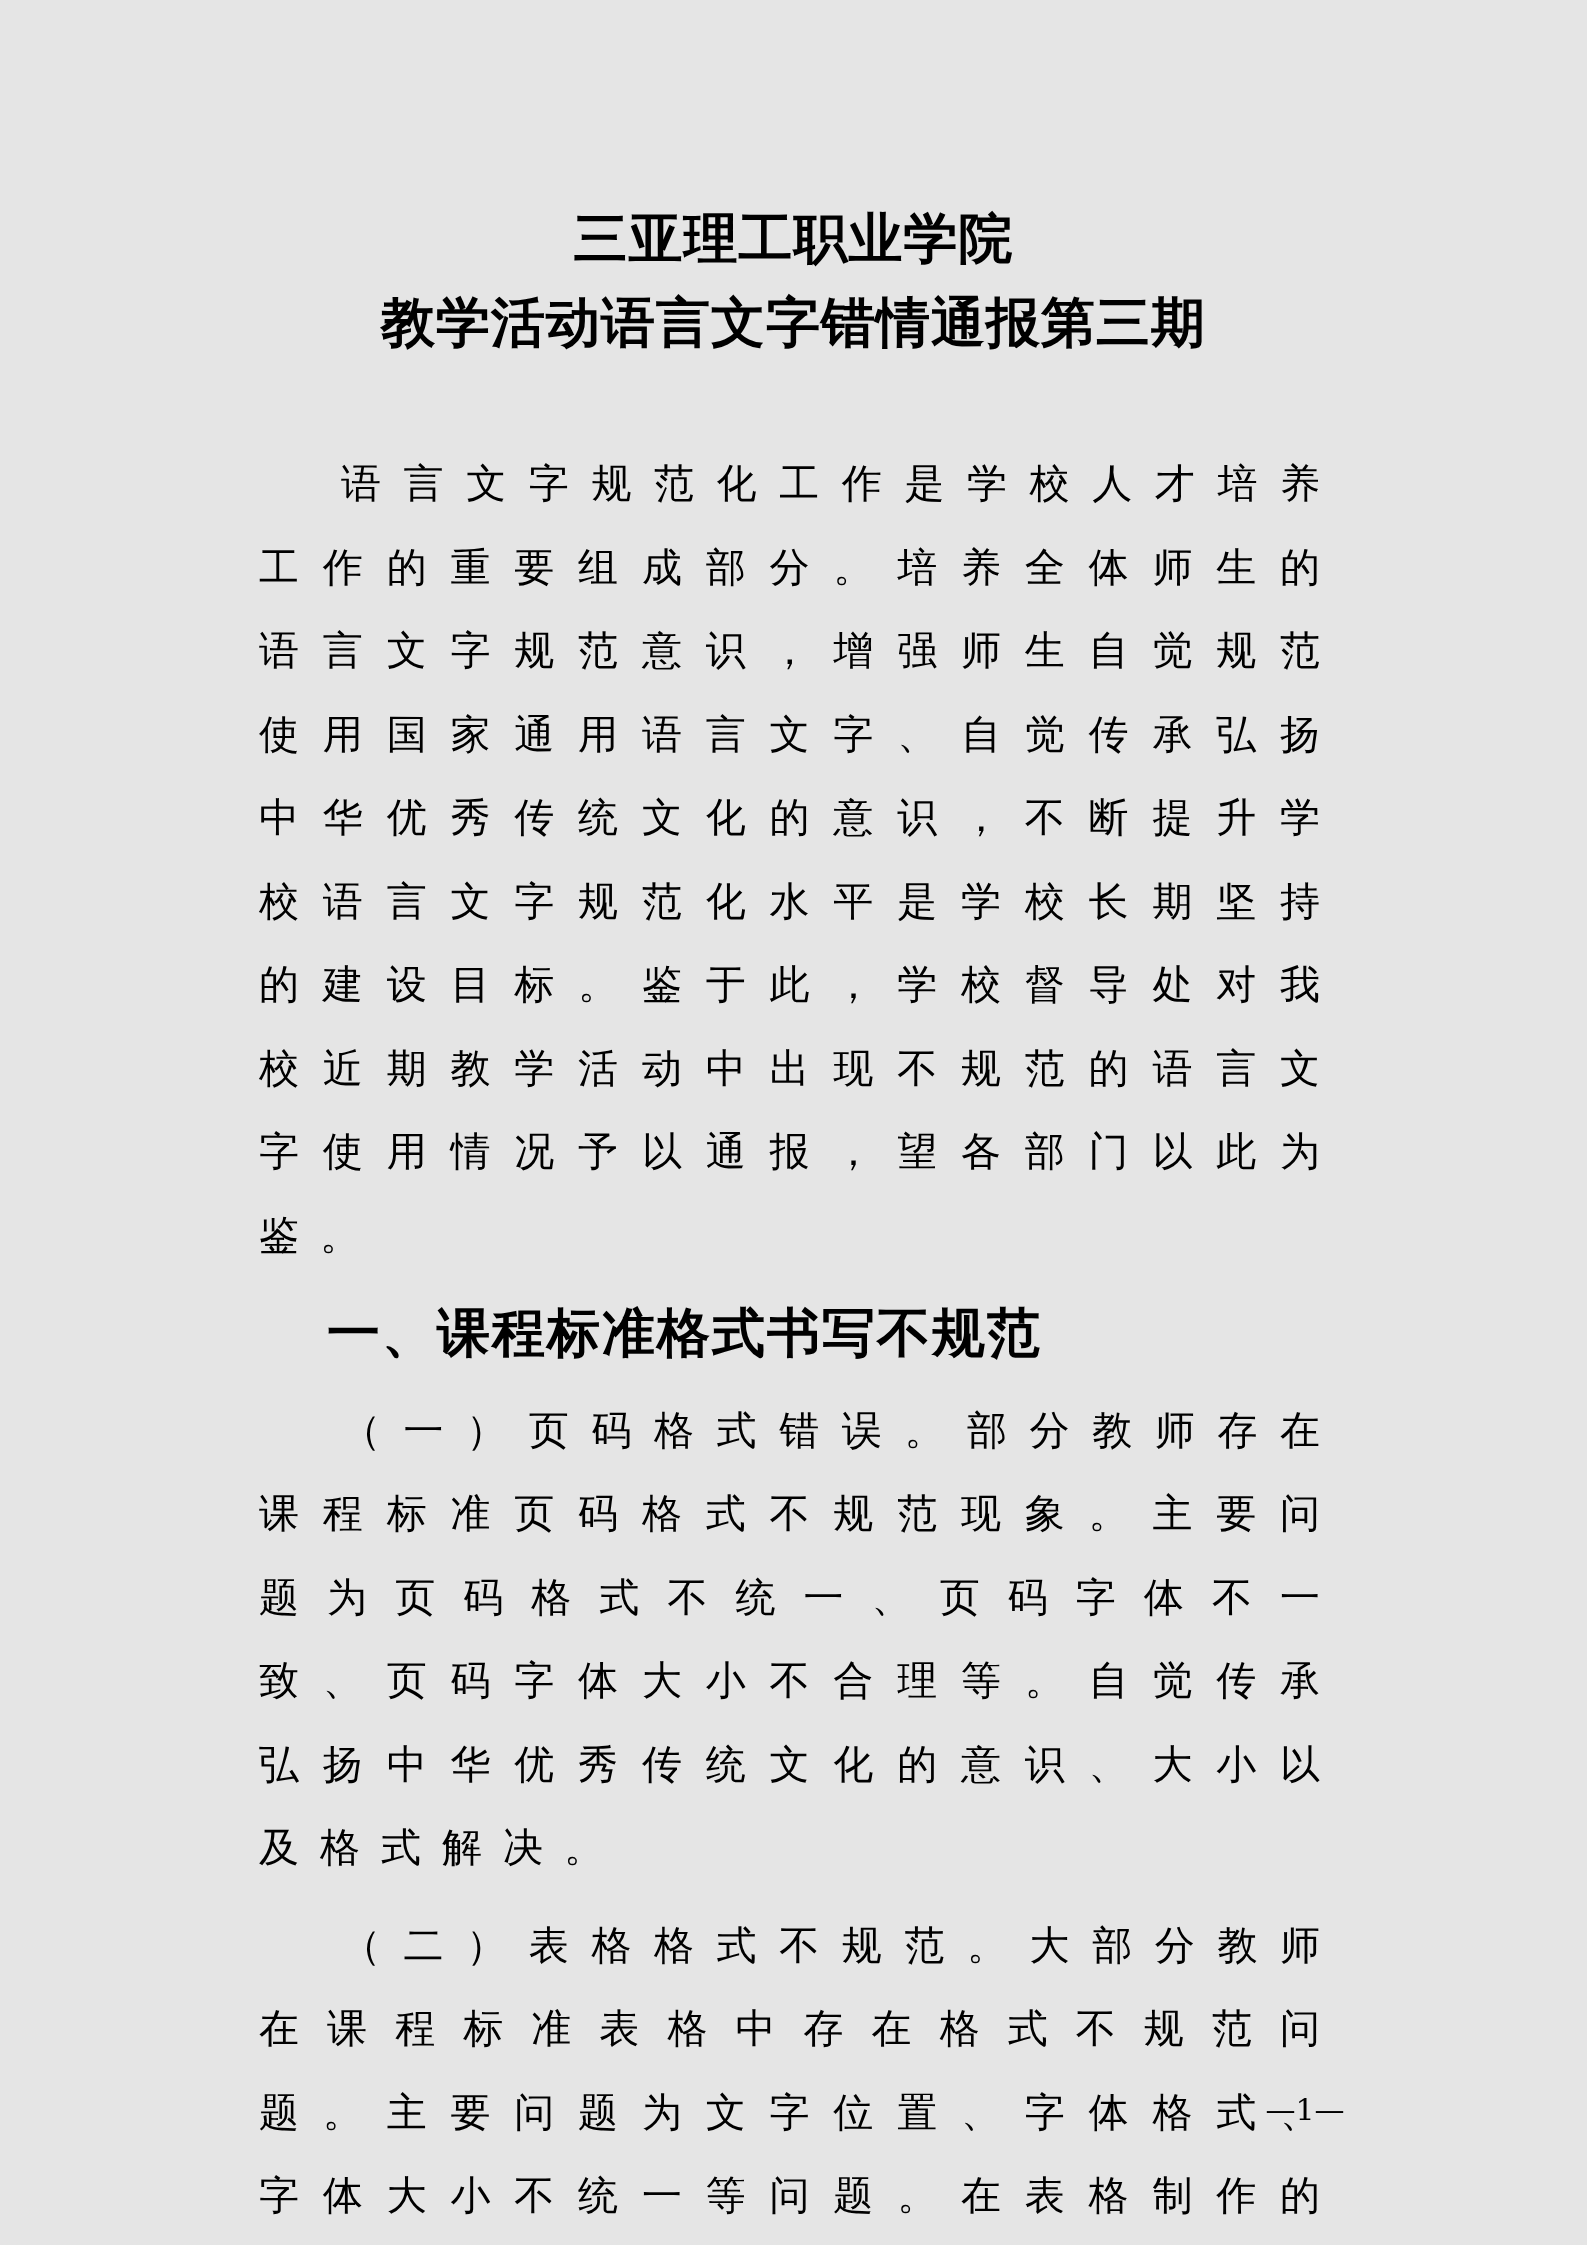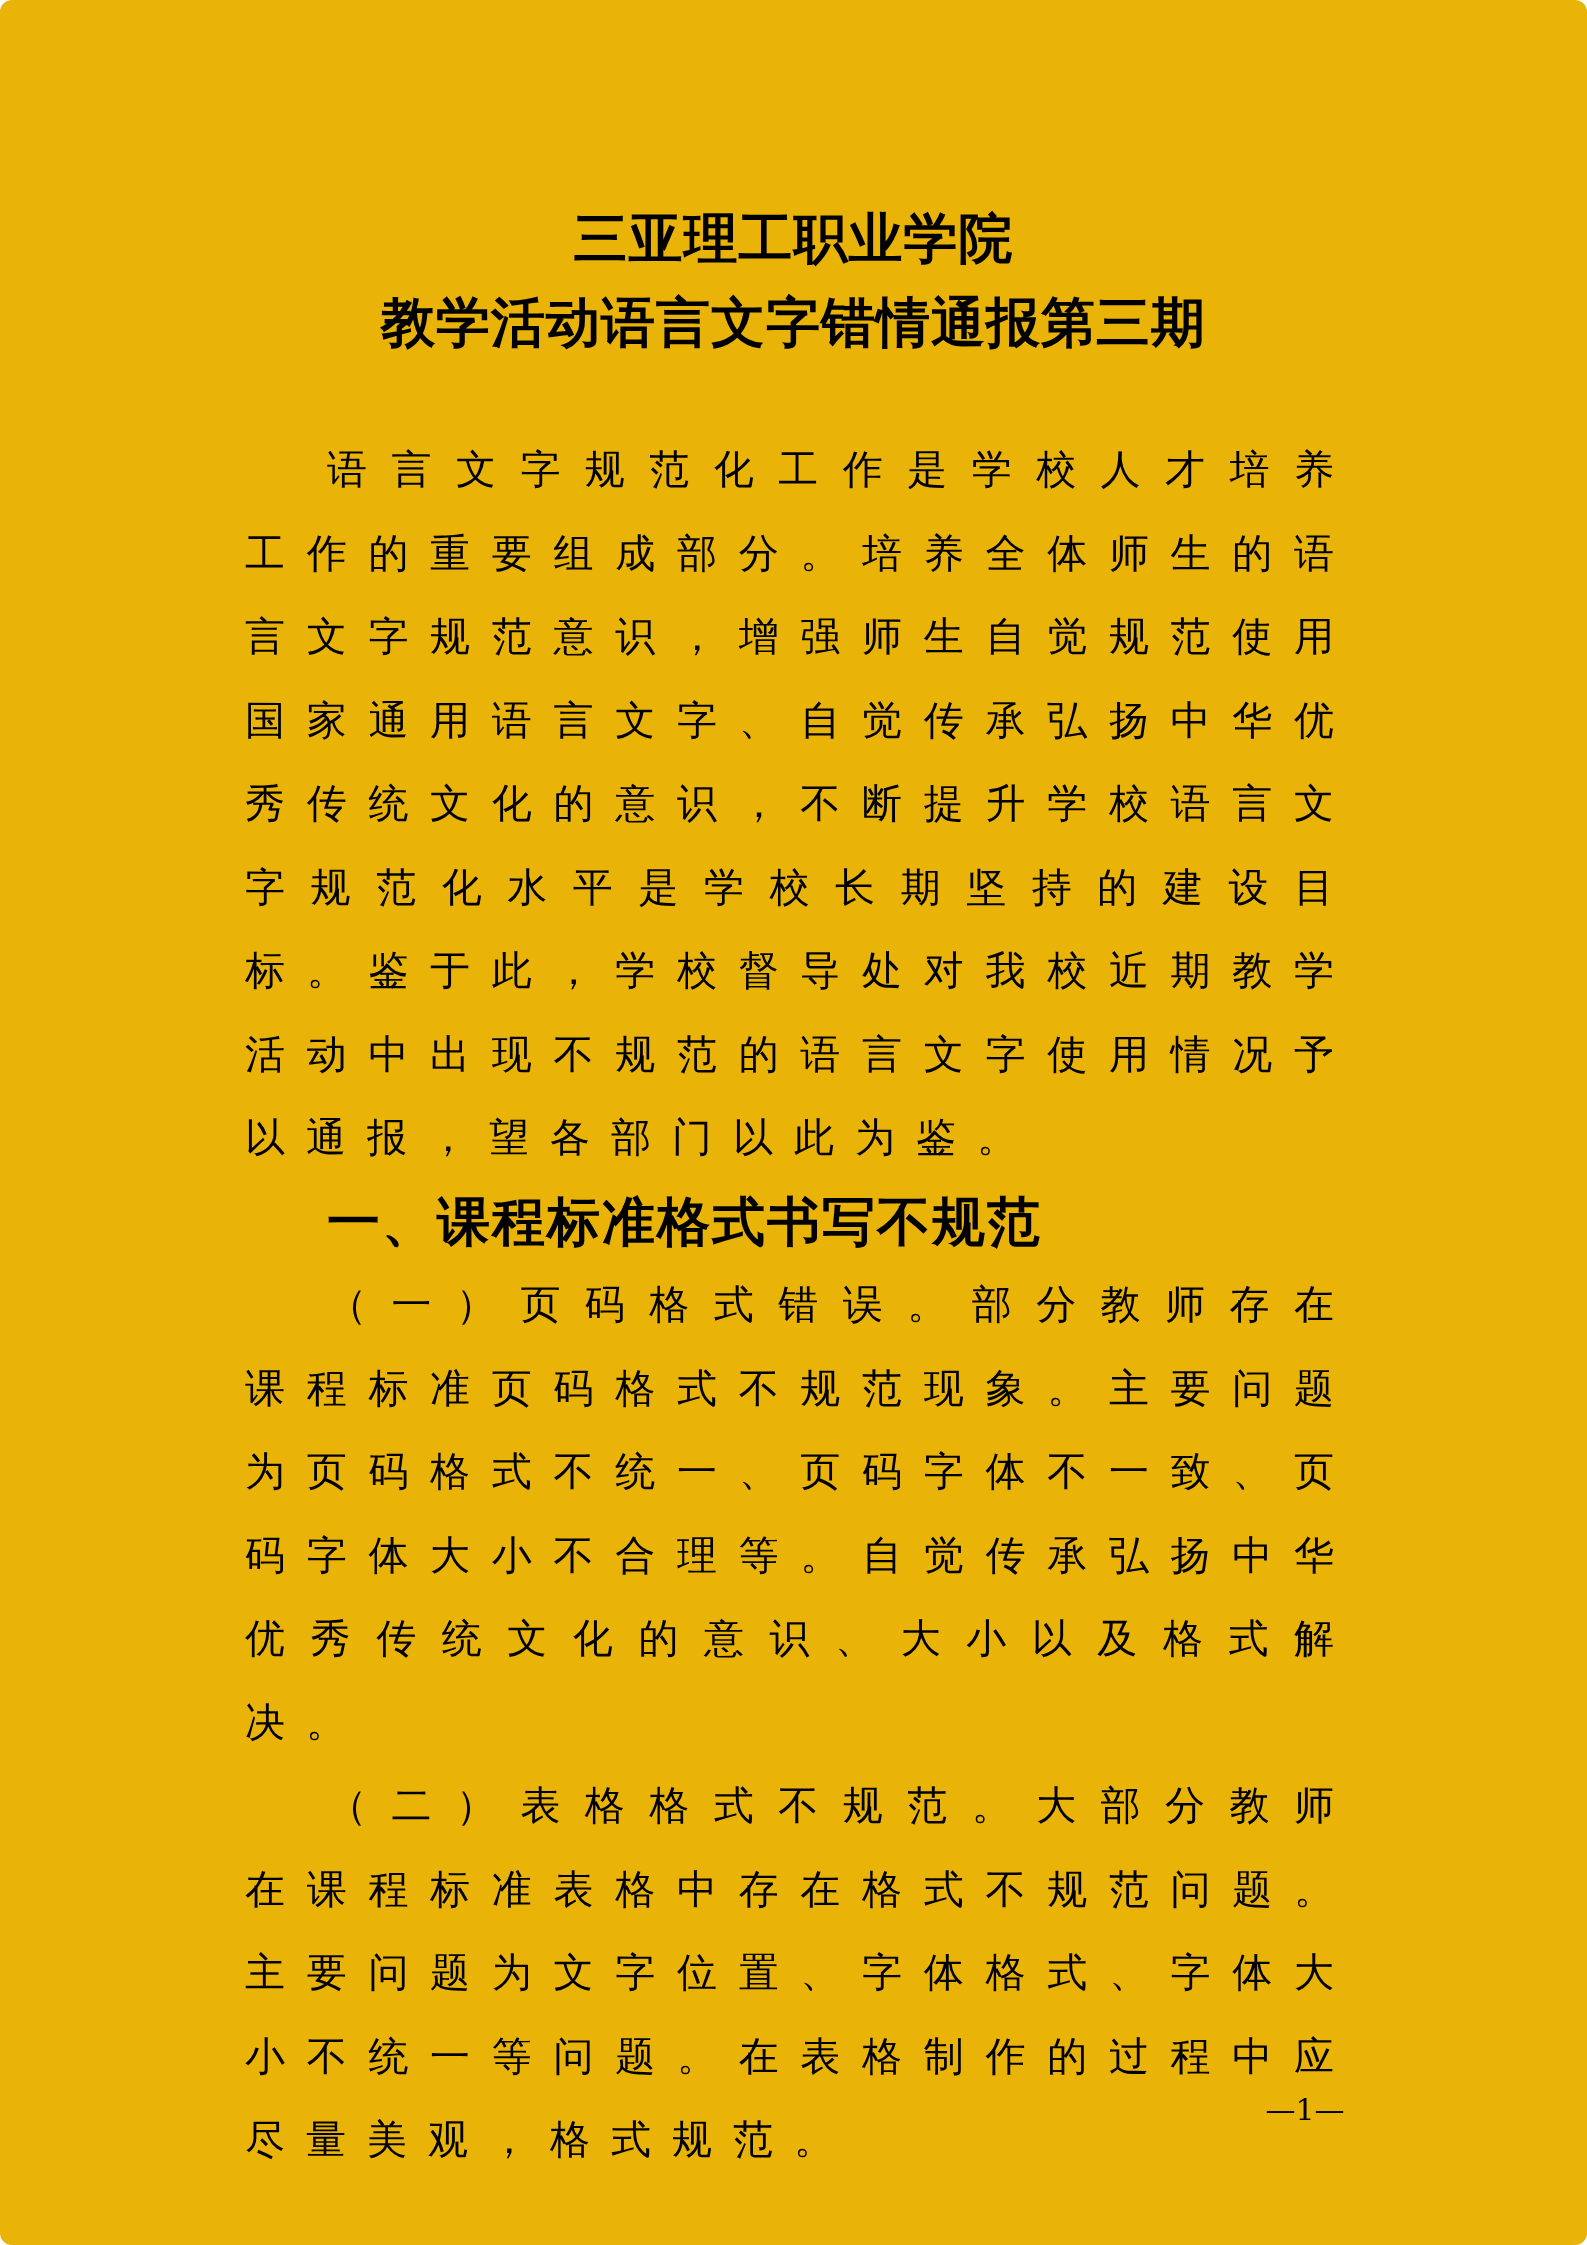--- a/index.html
+++ b/index.html
@@ -13,22 +13,21 @@
       position: relative;
       overflow: hidden;
       color: #000000;
     }
     .page {
       position: absolute;
       left: 0;
       top: 0;
       width: 1587px;
       height: 2245px;
-      background: #eab308;
-      border-radius: 12px;
+      background: #e5e5e5;
     }
     .title {
       position: absolute;
       left: 0;
       width: 1587px;
       text-align: center;
       font-family: "DejaVu Serif", "Liberation Serif", serif;
       font-weight: bold;
       font-size: 54px;
       line-height: 60px;
@@ -43,21 +42,21 @@
       width: 1110px;
       font-family: "DejaVu Sans", "Liberation Sans", sans-serif;
       font-size: 40px;
       line-height: 83.5px;
       letter-spacing: 21px;
       text-align: justify;
       text-align-last: left;
       margin: 0;
     }
     .para {
-      margin: 0;
+      margin: 14px;
       text-indent: 82px;
     }
     .heading {
       margin: 0;
       text-indent: 82px;
       font-weight: bold;
       letter-spacing: 2px;
       font-size: 53px;
     }
     .page-number {

